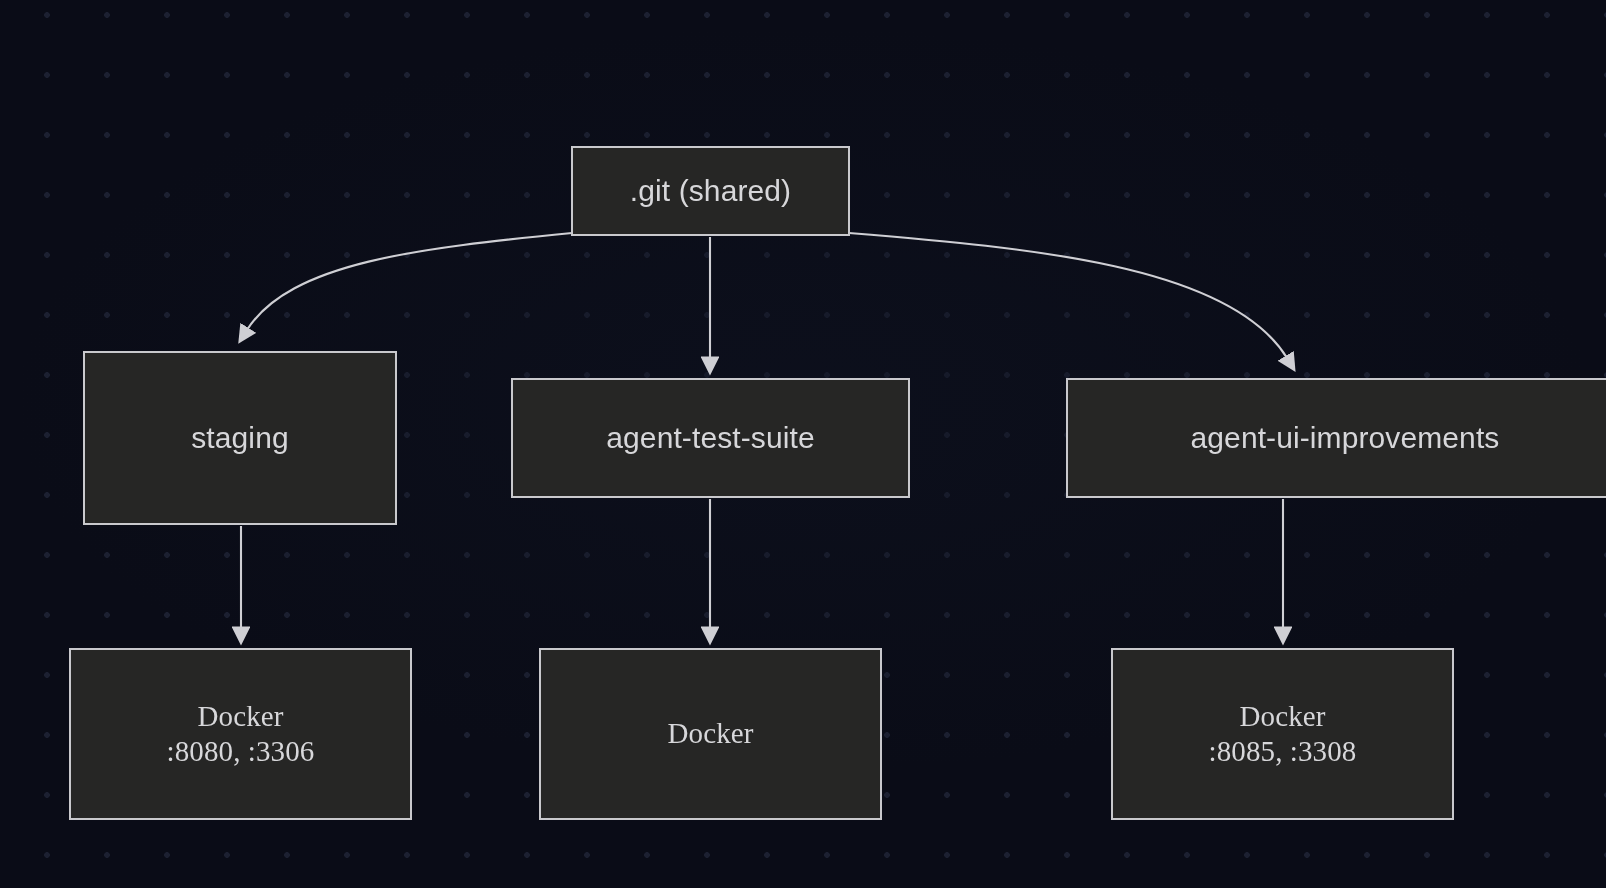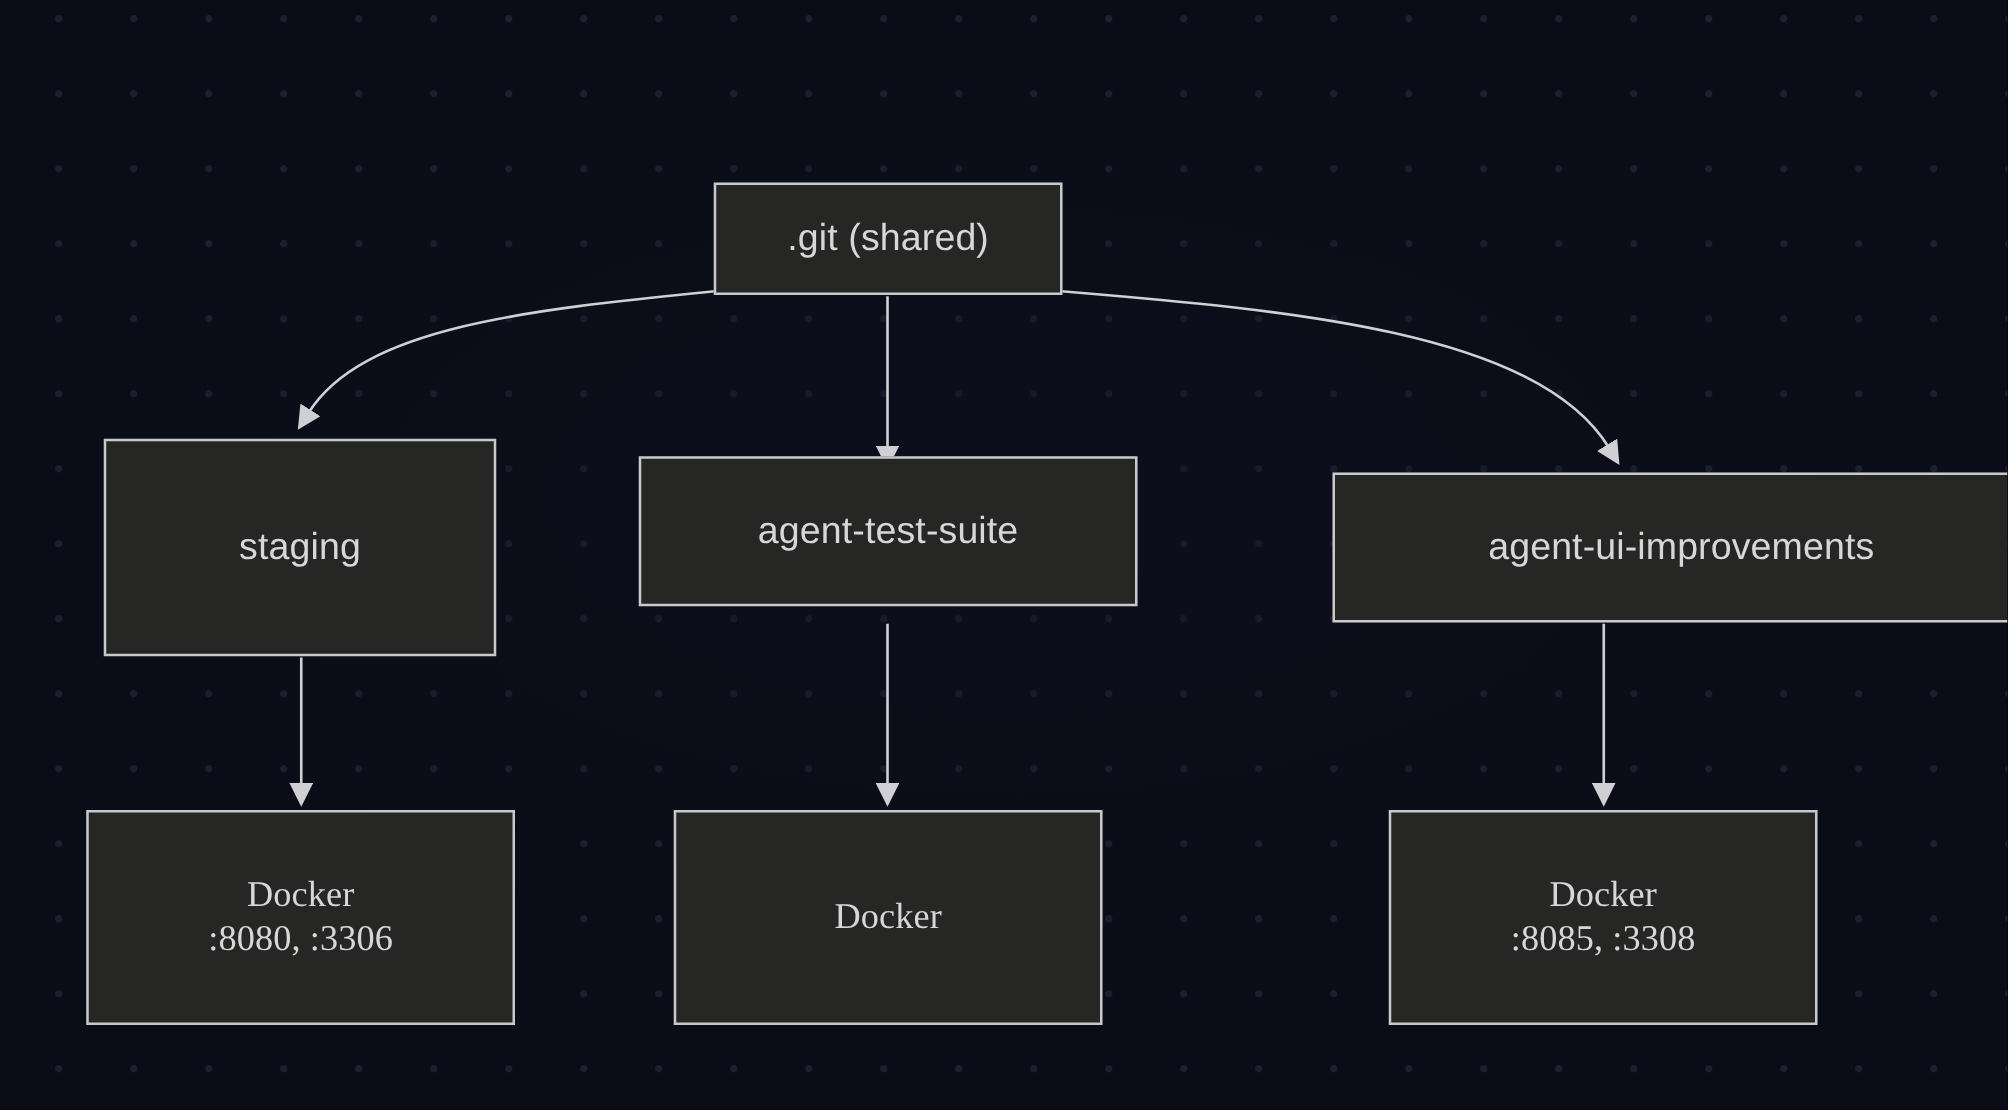--- a/index.html
+++ b/index.html
@@ -48,21 +48,21 @@
   .node-line {
     display: block;
     white-space: pre;
     text-align: right;
     line-height: 1.22;
     letter-spacing: 0.1px;
     color: #d7d7da;
   }
   .node-root   { left: 571px; top: 146px;  width: 279px; height: 90px;  }
   .node-wt-a   { left: 83px;  top: 351px;  width: 314px; height: 174px; }
-  .node-wt-b   { left: 511px; top: 365px;  width: 399px; height: 120px; }
+  .node-wt-b   { left: 511px; top: 378px;  width: 399px; height: 120px; }
   .node-wt-c   { left: 1022px;top: 378px;  width: 558px; height: 120px; margin-left: 44px; }
   .node-dk-a   { left: 69px;  top: 648px;  width: 343px; height: 172px; }
   .node-dk-b   { left: 539px; top: 648px;  width: 343px; height: 172px; }
   .node-dk-c   { left: 1111px;top: 648px;  width: 343px; height: 172px; }
 
   .fs-root  { font-size: 30px; }
   .fs-wt    { font-size: 30px; }
   .fs-dk    { font-size: 29px; font-family: Liberation Serif, serif; }
   .gap-2line > .node-line + .node-line { }
 </style>

